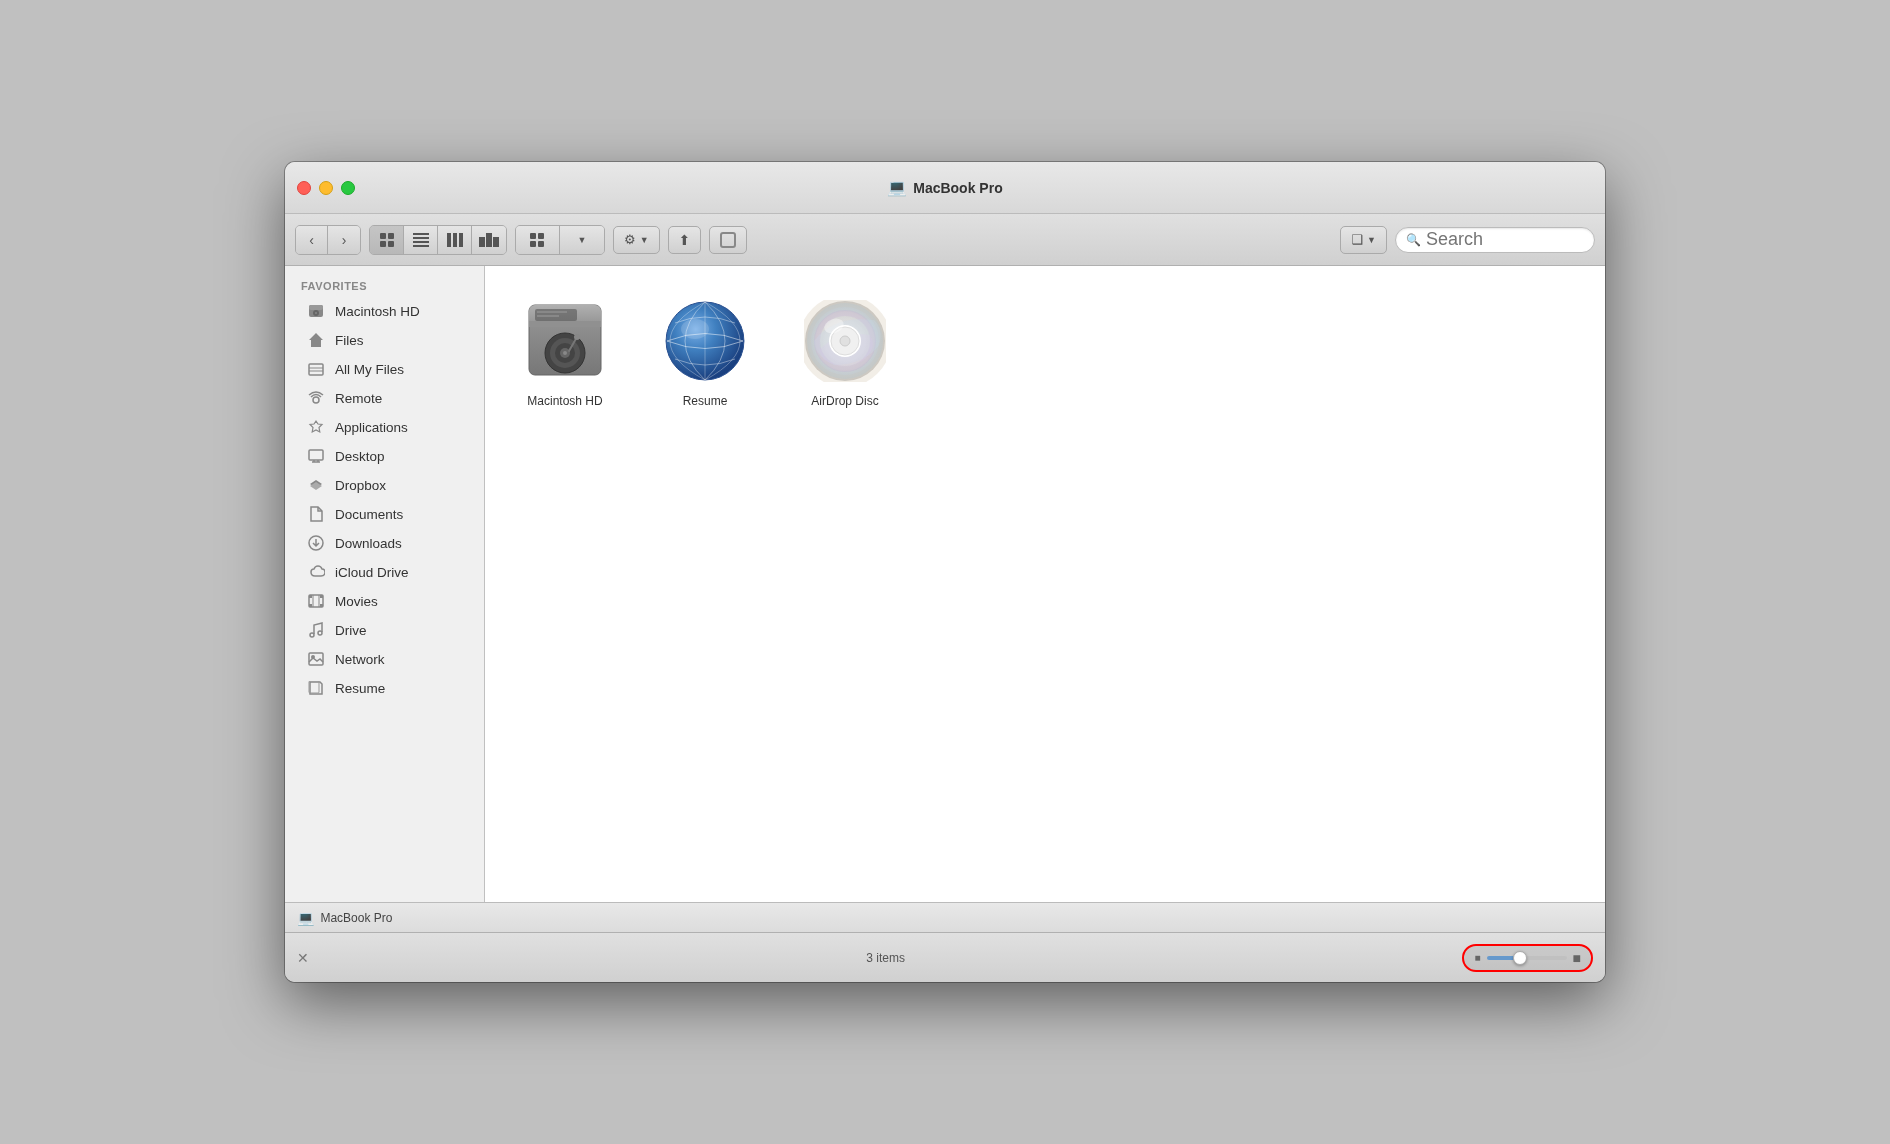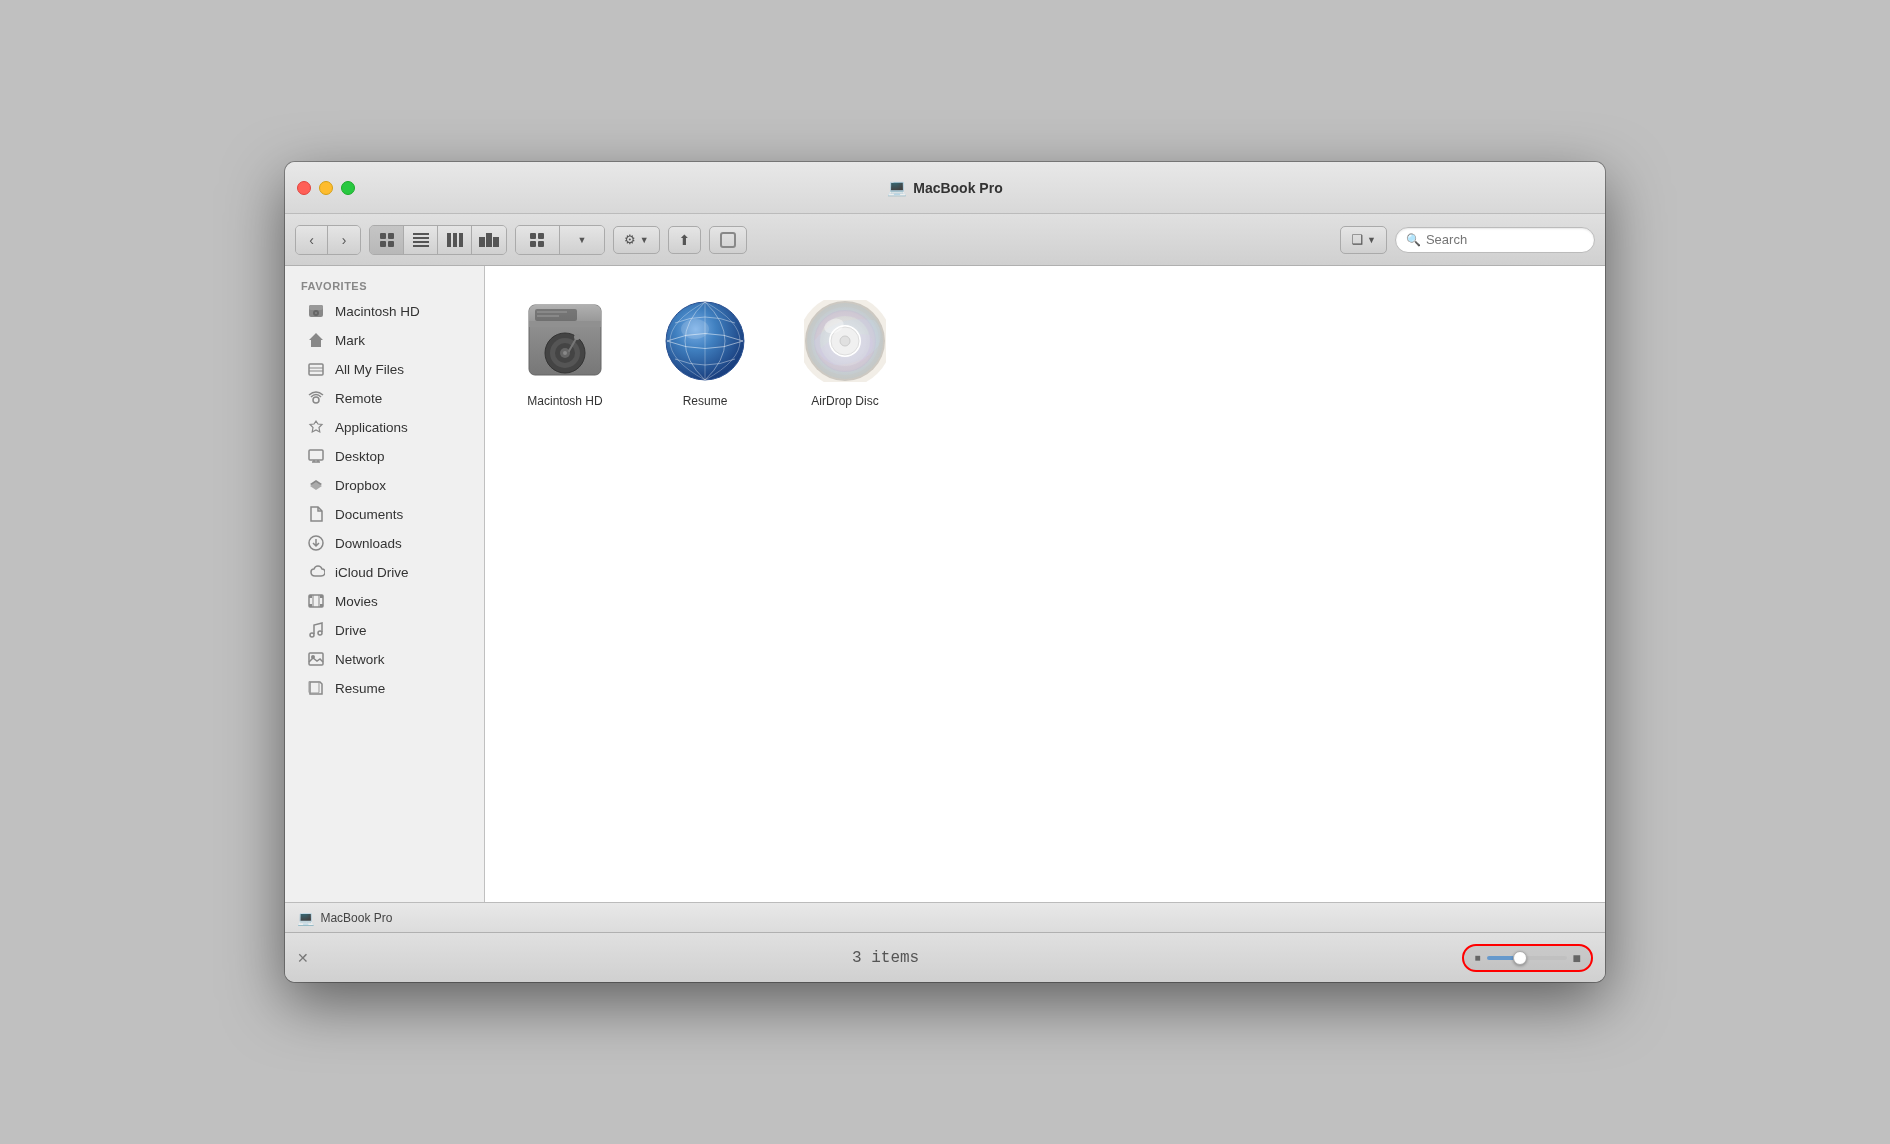--- a/index.html
+++ b/index.html
@@ -182,21 +182,21 @@
       align-items: center;
       padding: 0 10px;
       gap: 5px;
       box-shadow: inset 0 1px 2px rgba(0,0,0,0.1);
     }
 
     .search-bar input {
       border: none;
       outline: none;
       background: transparent;
-      font-size: 13px;
+      font-size: 18px;
       color: #b91c1c;
       width: 100%;
     }
 
     
     .main-content {
       flex: 1;
       display: flex;
       overflow: hidden;
     }
@@ -304,23 +304,22 @@
     }
 
     .status-left {
       display: flex;
       align-items: center;
     }
 
     .status-center {
       flex: 1;
       text-align: center;
-      font-size: 16px;
+      font-size: 12px;
       color: #555;
-      font-family: Liberation Mono, monospace;
     }
 
     .status-right {
       display: flex;
       align-items: center;
       gap: 8px;
     }
 
     
     .path-bar {
@@ -491,21 +490,21 @@
         </div>
         <span>Macintosh HD</span>
       </div>
 
       <div class="sidebar-item">
         <div class="sidebar-icon">
           <svg width="16" height="16" viewBox="0 0 16 16">
             <path d="M8 1 L15 8 L13 8 L13 15 L3 15 L3 8 L1 8 Z" fill="#888"></path>
           </svg>
         </div>
-        <span>Mark</span>
+        <span>Files</span>
       </div>
 
       <div class="sidebar-item">
         <div class="sidebar-icon">
           <svg width="16" height="16" viewBox="0 0 16 16">
             <rect x="1" y="3" width="14" height="11" rx="1" fill="none" stroke="#888" stroke-width="1.5"></rect>
             <line x1="1" y1="7" x2="15" y2="7" stroke="#888" stroke-width="1"></line>
             <line x1="1" y1="10" x2="15" y2="10" stroke="#888" stroke-width="1"></line>
           </svg>
         </div>

